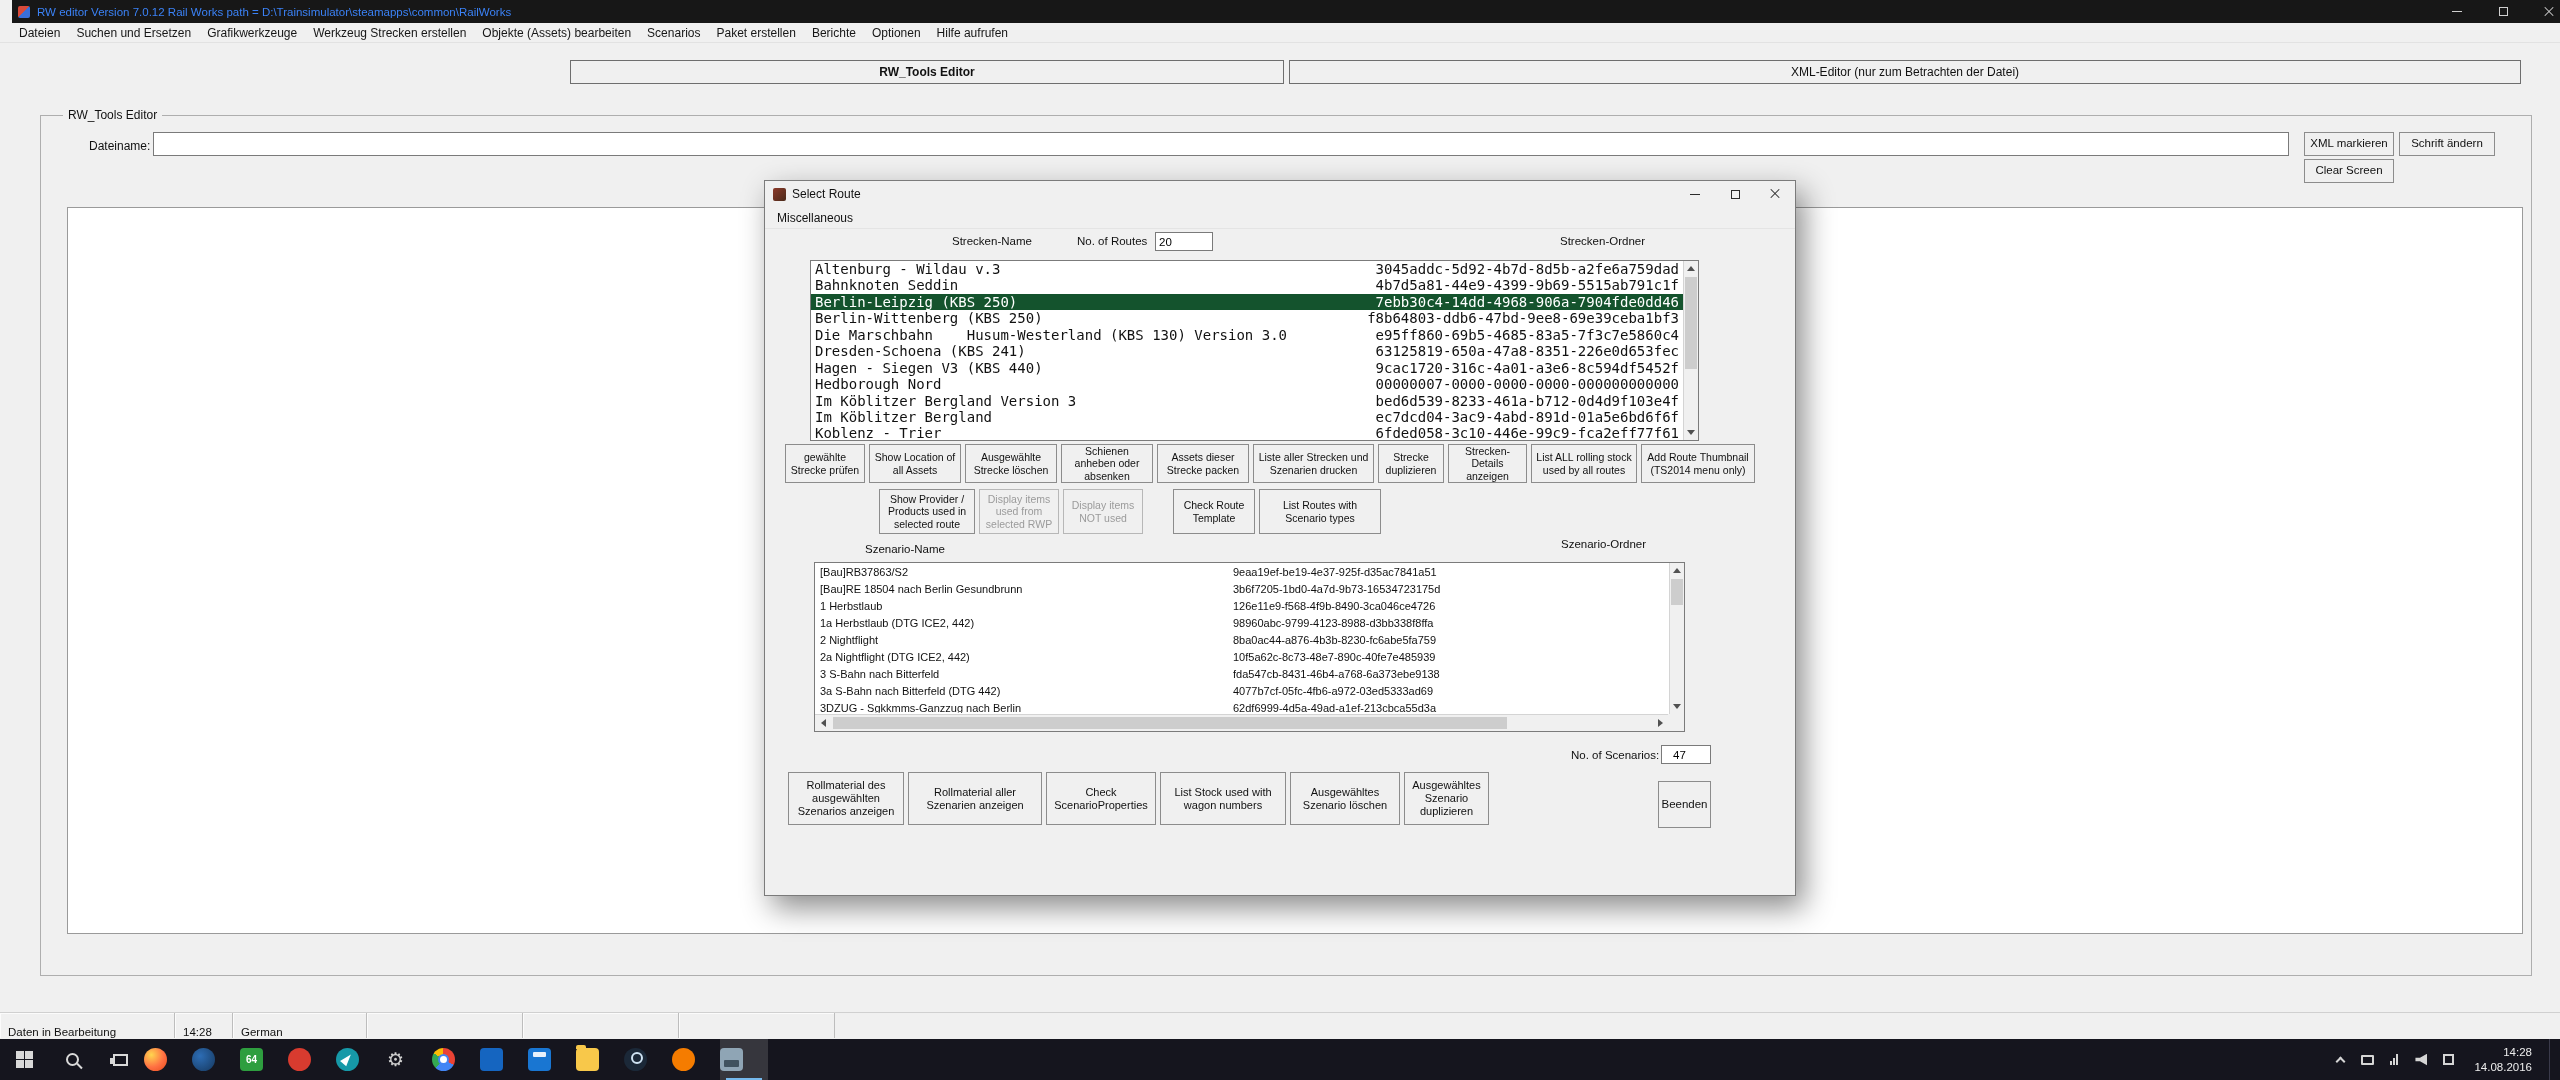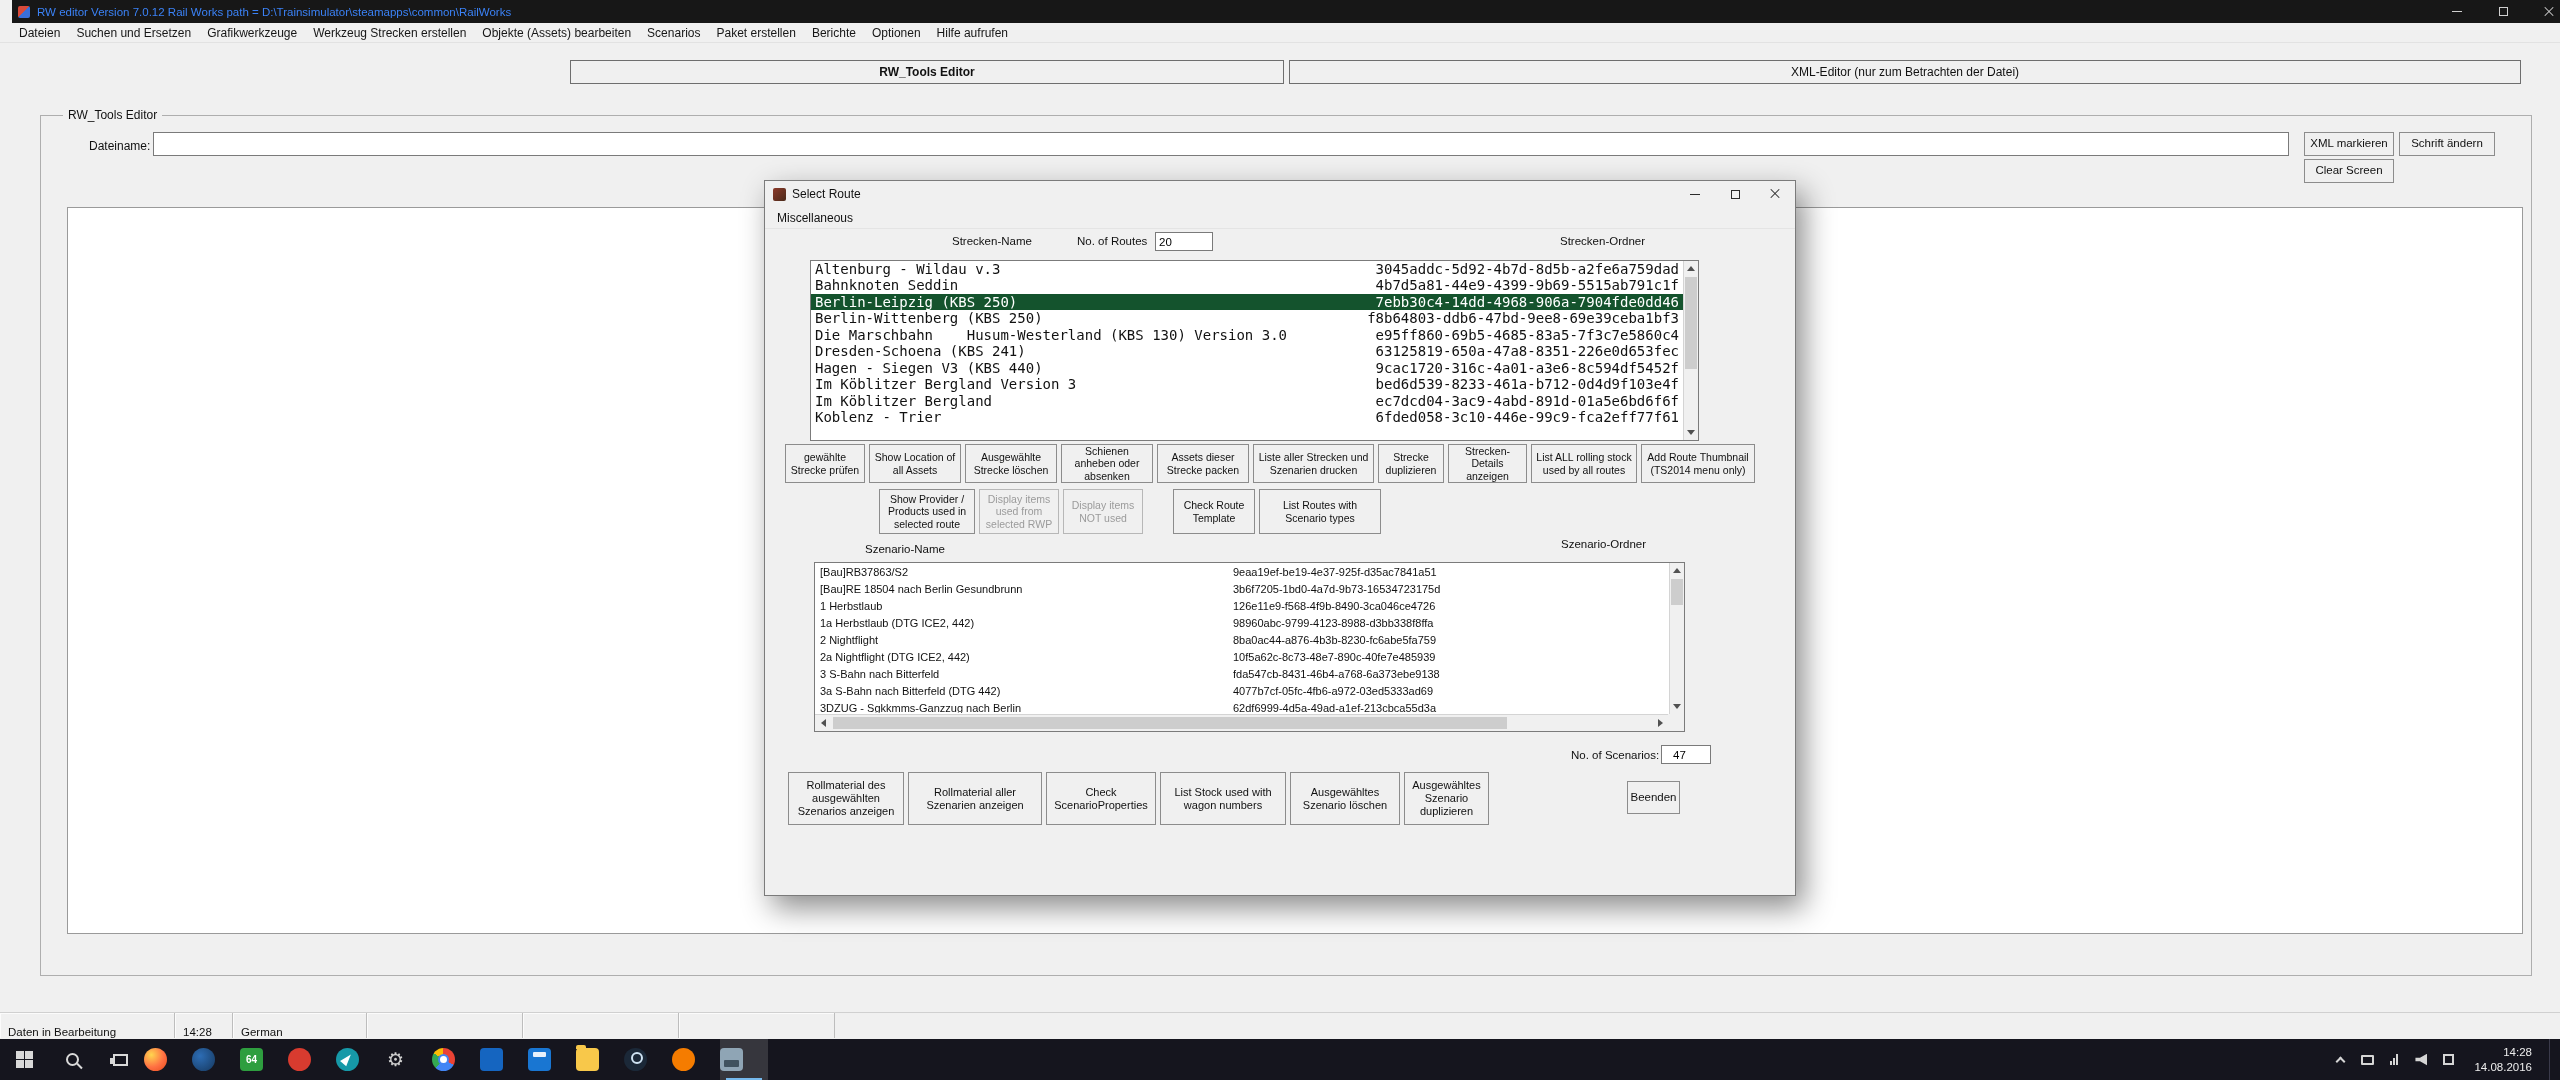--- a/index.html
+++ b/index.html
@@ -98,21 +98,21 @@
   .hs-arrow.right{margin-left:auto}
   .scroll-corner{position:absolute;right:0;bottom:0;width:16px;height:17px;background:#f0f0f0}
 
   .lbl-no-scen{left:806px;top:568px}
   .inp-no-scen{position:absolute;left:896px;top:564px;width:50px;height:19px;background:#fff;border:1px solid #7a7a7a;font-size:11.5px;padding:0 11px;font-family:"Liberation Sans",sans-serif}
 
   .bbr{position:absolute;left:23px;top:591px;height:53px;display:flex;gap:4px}
   .bbr .btn{flex:0 0 auto;height:53px;font-size:11px}
   .bbr .btn:nth-child(1){width:116px}.bbr .btn:nth-child(2){width:134px}.bbr .btn:nth-child(3){width:110px}
   .bbr .btn:nth-child(4){width:126px}.bbr .btn:nth-child(5){width:110px}.bbr .btn:nth-child(6){width:85px}
-  .btn-beenden{position:absolute;left:862px;top:600px;width:53px;height:33px;font-size:11.5px}
+  .btn-beenden{position:absolute;left:893px;top:600px;width:53px;height:47px;font-size:11.5px}
 
   
   .statusbar{position:absolute;left:0;top:1012px;width:2560px;height:26px;background:#f0f0f0;border-top:1px solid #d0d0d0;display:flex}
   .sb-cell{height:100%;display:flex;align-items:flex-end;padding:0 8px;font-size:11.5px;border-right:1px solid #bdbdbd;box-shadow:inset 1px 1px 0 #fbfbfb}
   .sb-cell:nth-child(1){width:175px}.sb-cell:nth-child(2){width:58px}.sb-cell:nth-child(3){width:134px}
   .sb-cell:nth-child(4){width:156px}.sb-cell:nth-child(5){width:156px}.sb-cell:nth-child(6){width:156px}
 
   
   .taskbar{position:absolute;left:0;top:1039px;width:2560px;height:41px;background:#15151e;display:flex;align-items:stretch;color:#d5d5d5}
   .tb-left{display:flex;align-items:stretch}
@@ -261,20 +261,24 @@
         <div class="route-row" data-name="Dresden-Schoena (KBS 241)">
           <span class="route-name" data-name="route-name">Dresden-Schoena (KBS 241)</span>
           <span class="route-guid" data-name="route-guid">63125819-650a-47a8-8351-226e0d653fec</span>
         </div>
 
         <div class="route-row" data-name="Hagen - Siegen V3 (KBS 440)">
           <span class="route-name" data-name="route-name">Hagen - Siegen V3 (KBS 440)</span>
           <span class="route-guid" data-name="route-guid">9cac1720-316c-4a01-a3e6-8c594df5452f</span>
         </div>
 
+        <div class="route-row" data-name="Hedborough Nord">
+          <span class="route-name" data-name="route-name">Hedborough Nord</span>
+          <span class="route-guid" data-name="route-guid">00000007-0000-0000-0000-000000000000</span>
+        </div>
 
         <div class="route-row" data-name="Im Köblitzer Bergland Version 3">
           <span class="route-name" data-name="route-name">Im Köblitzer Bergland Version 3</span>
           <span class="route-guid" data-name="route-guid">bed6d539-8233-461a-b712-0d4d9f103e4f</span>
         </div>
 
         <div class="route-row" data-name="Im Köblitzer Bergland">
           <span class="route-name" data-name="route-name">Im Köblitzer Bergland</span>
           <span class="route-guid" data-name="route-guid">ec7dcd04-3ac9-4abd-891d-01a5e6bd6f6f</span>
         </div>

